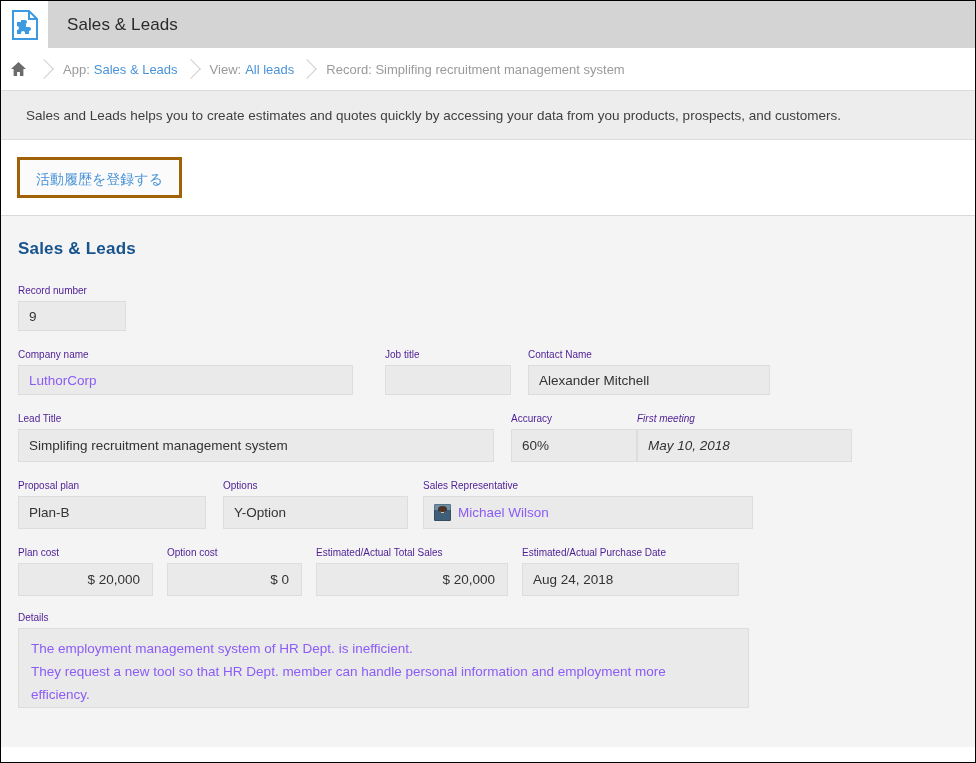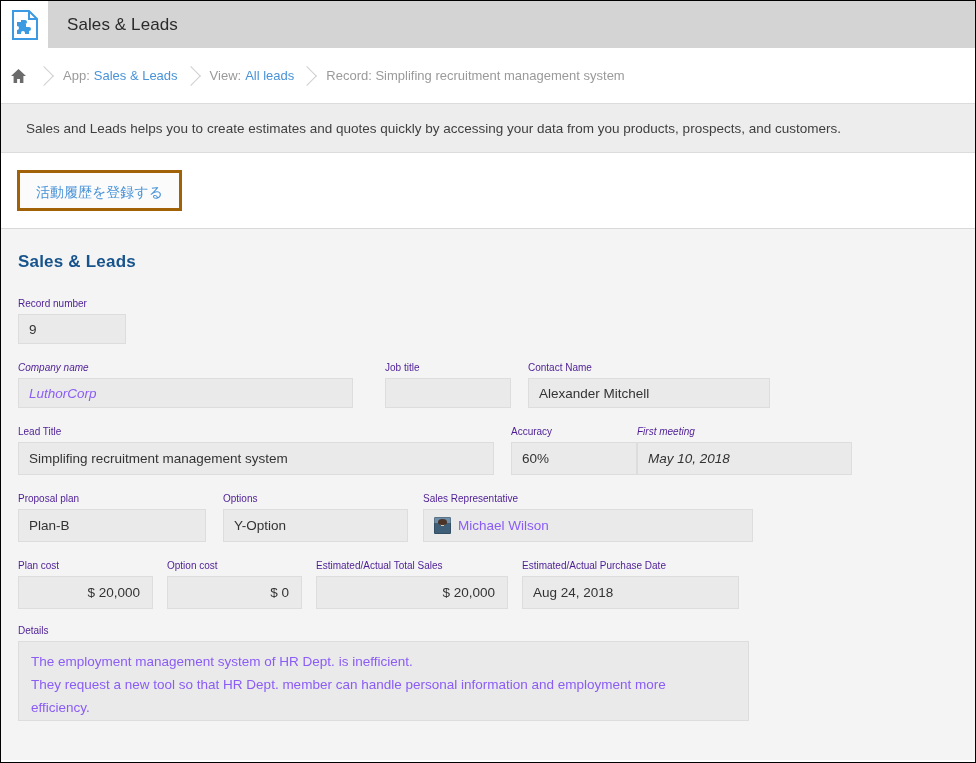--- a/index.html
+++ b/index.html
@@ -38,21 +38,21 @@
   .app-title {
     font-size: 17px;
     color: #2b2b2b;
     margin-left: 19px;
     letter-spacing: .1px;
     white-space: nowrap;
   }
 
   
   .breadcrumb {
-    height: 56px;
+    height: 43px;
     background: #ffffff;
     border-bottom: 1px solid #dcdcdc;
     display: flex;
     align-items: stretch;
     font-size: 13px;
   }
   .crumb-home {
     width: 34px;
     display: flex;
     align-items: center;
@@ -242,21 +242,21 @@
     <div class="form-heading">Sales &amp; Leads</div>
 
     <div class="row" style="margin:26px 0 0 17px;">
       <div style="width:108px;">
         <div class="fld-label">Record number</div>
         <div class="fld-box">9</div>
       </div>
     </div>
 
     <div class="row" style="margin:18px 0 0 17px;">
-      <div style="width:335px;font-style:italic;">
+      <div style="width:335px;">
         <div class="fld-label">Company name</div>
         <div class="fld-box">
           <span class="lnk">LuthorCorp</span>
         </div>
       </div>
       <div style="width:126px; margin-left:32px;">
         <div class="fld-label">Job title</div>
         <div class="fld-box"></div>
       </div>
       <div style="width:242px; margin-left:17px;">

